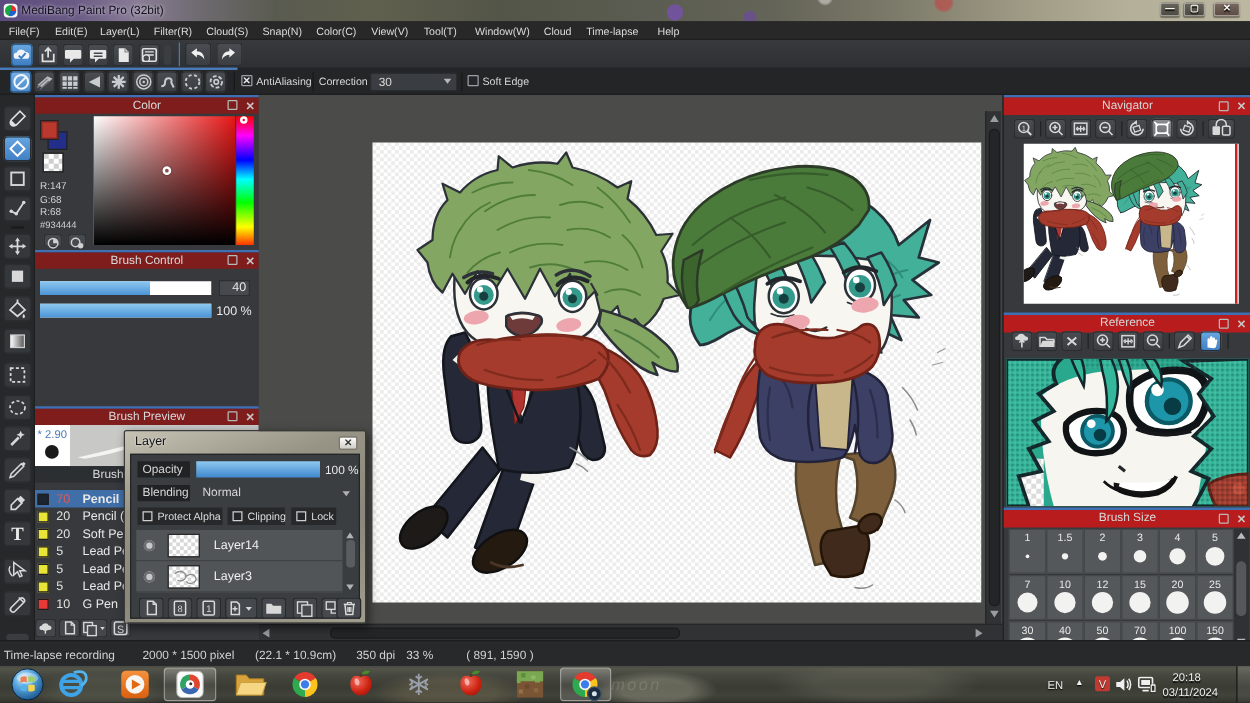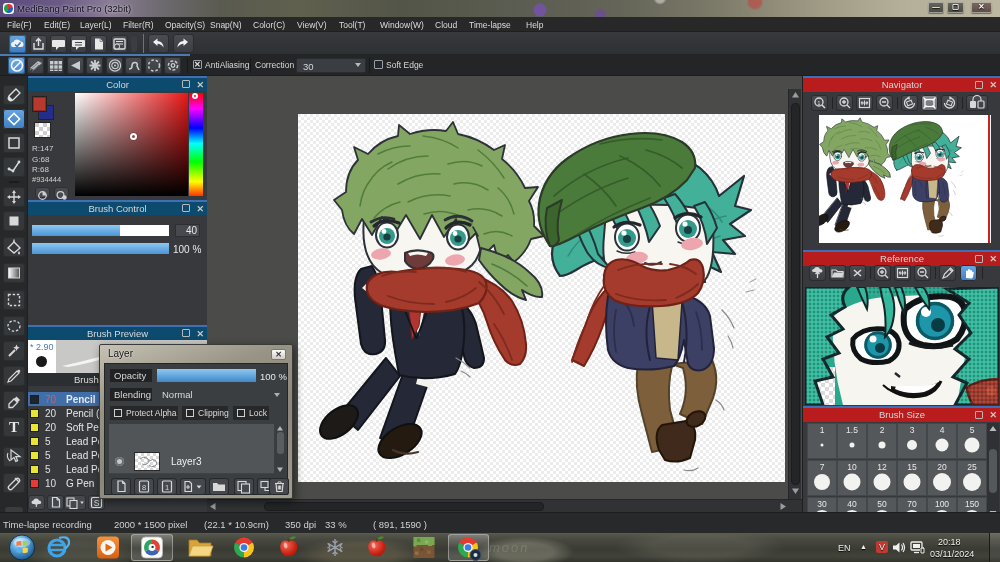--- a/index.html
+++ b/index.html
@@ -46,21 +46,21 @@
 
 
 #toolcol { left:0; top:76px; width:28px; height:436px; background:#26282a; border-right:1px solid #1d1f21;}
 .tool { position:absolute; left:3px; width:22px; height:20px; border-radius:3px; background:#35383b; box-shadow:inset 0 0 0 1px #2a2c2e;}
 .tool.blue { background:linear-gradient(#68a6e2,#3f7ec2); }
 .tool svg { position:absolute; left:1px; top:0px;}
 #toolpill { position:absolute; left:5px; top:431px; width:18px; height:6px; border-radius:3px; background:#3a3d40; }
 
 
 #leftpanels { left:28px; top:76px; width:179px; height:436px; background:#37393d; }
-.phead { position:absolute; left:0; width:179px; height:13px; background:#0c4a6e; }
+.phead { position:absolute; left:0; width:179px; height:13px; background:#7f1d1d; }
 .phead b { display:block; text-align:center; font-weight:normal; font-size:9.5px; color:#d8d8d8; line-height:13px;}
 .phead .px { position:absolute; right:3px; top:2px; font-size:9px; color:#c8c8c8; font-weight:bold;}
 .phead .pp { position:absolute; right:17px; top:2px; width:8px; height:8px; border:1px solid #b8b8b8; border-radius:1px;}
 .bluetop { position:absolute; left:0; width:179px; height:2px; background:#3f6fb5; }
 
 
 #sq-grad { position:absolute; left:47px; top:17px; width:113px; height:103px;
   background: linear-gradient(to bottom, rgba(0,0,0,0) 0%, #000 100%), linear-gradient(to right, #ffffff 0%, #e81717 100%); }
 #sq-pick { position:absolute; left:102px; top:57px; width:7px; height:7px; border:2px solid #fff; border-radius:50%; box-shadow:0 0 1px #000;}
 #huebar { position:absolute; left:161px; top:17px; width:14px; height:103px;
@@ -187,21 +187,21 @@
     </div>
   <div class="abs winbtn" id="btn-close">
       <span>✕</span>
     </div>
 
   <div class="abs" id="menubar">
     <span style="left:7px">File(F)</span>
       <span style="left:44px">Edit(E)</span>
       <span style="left:80px">Layer(L)</span>
     <span style="left:123px">Filter(R)</span>
-      <span style="left:165px">Opacity(S)</span>
+      <span style="left:165px">Cloud(S)</span>
       <span style="left:210px">Snap(N)</span>
     <span style="left:253px">Color(C)</span>
       <span style="left:297px">View(V)</span>
       <span style="left:339px">Tool(T)</span>
     <span style="left:380px">Window(W)</span>
       <span style="left:435px">Cloud</span>
       <span style="left:469px">Time-lapse</span>
     <span style="left:526px">Help</span>
   </div>
 
@@ -941,20 +941,25 @@
     <div id="ldlg-body">
       <div class="lrow-label" style="top:5px">Opacity</div>
       <div id="lop-slider"></div>
       <div id="lop-val">100 %</div>
       <div class="lrow-label" style="top:24px">Blending</div>
       <div id="lblend">Normal<i></i></div>
       <div class="lcheck" style="left:5px; width:68px;"><u></u><span style="margin-left:16px">Protect Alpha</span></div>
       <div class="lcheck" style="left:77px; width:46px;"><u></u><span style="margin-left:16px">Clipping</span></div>
       <div class="lcheck" style="left:128px; width:36px;"><u></u><span style="margin-left:16px">Lock</span></div>
       <div id="llist">
+        <div class="lay" style="top:0">
+            <span class="rad"></span>
+            <span class="th"></span>
+            <b>Layer14</b>
+          </div>
         <div class="lay" style="top:25px">
             <span class="rad"></span>
             <span class="th"><svg width="26" height="19" viewBox="0 0 26 19">
                 <path d="M5 6 Q8 3 12 5 Q15 7 13 10 Q10 13 7 11 M14 8 Q18 5 21 8 Q23 11 20 13 Q16 15 14 12" fill="none" stroke="#8a8d90" stroke-width="1"></path>
               </svg></span>
             <b>Layer3</b>
           </div>
       </div>
       <div id="llist-sb">
           <div class="th"></div>

